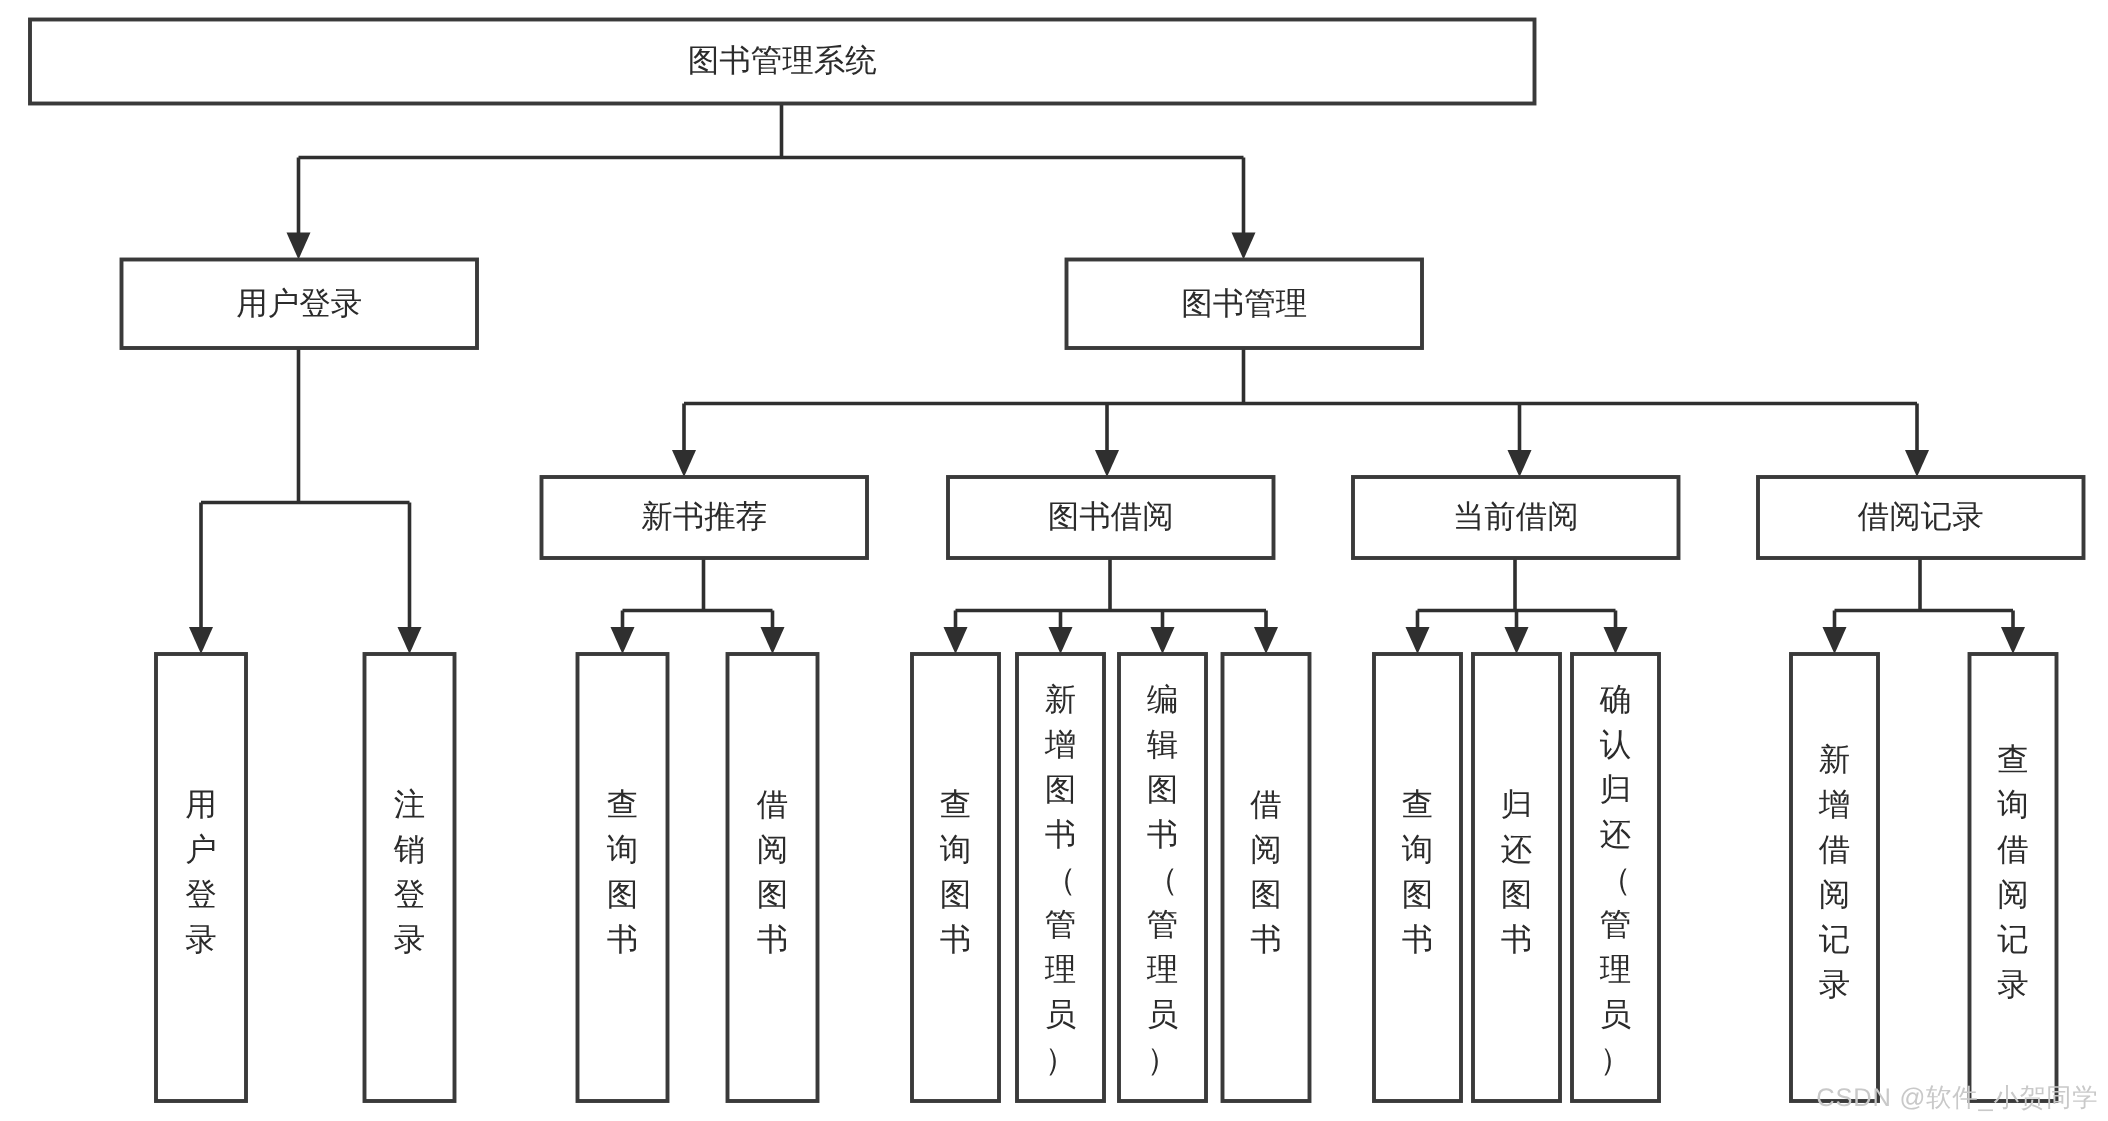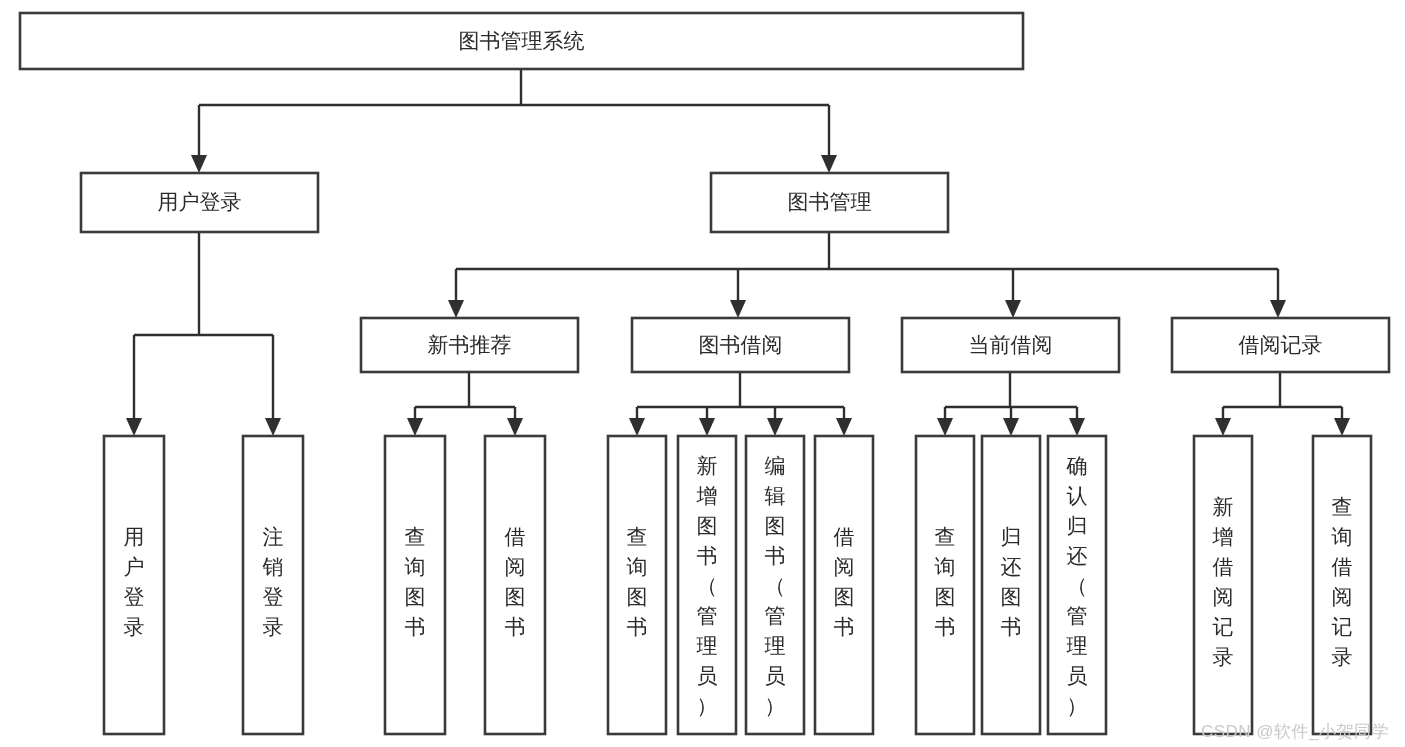--- a/index.html
+++ b/index.html
@@ -53,21 +53,21 @@
     dominant-baseline: middle;
   }
   .node-label-vertical {
     font-family: "Liberation Sans", "DejaVu Sans", sans-serif;
     fill: #2b2b2b;
     font-size: 21px;
     text-anchor: middle;
   }
   .watermark-text {
     position: absolute;
-    right: 16px;
+    right: 6px;
     bottom: 4px;
     font-family: "Liberation Sans", "DejaVu Sans", sans-serif;
     font-size: 17px;
     color: #c9c9c9;
     white-space: nowrap;
     letter-spacing: 0.5px;
     user-select: none;
   }
 </style>
 </head>

